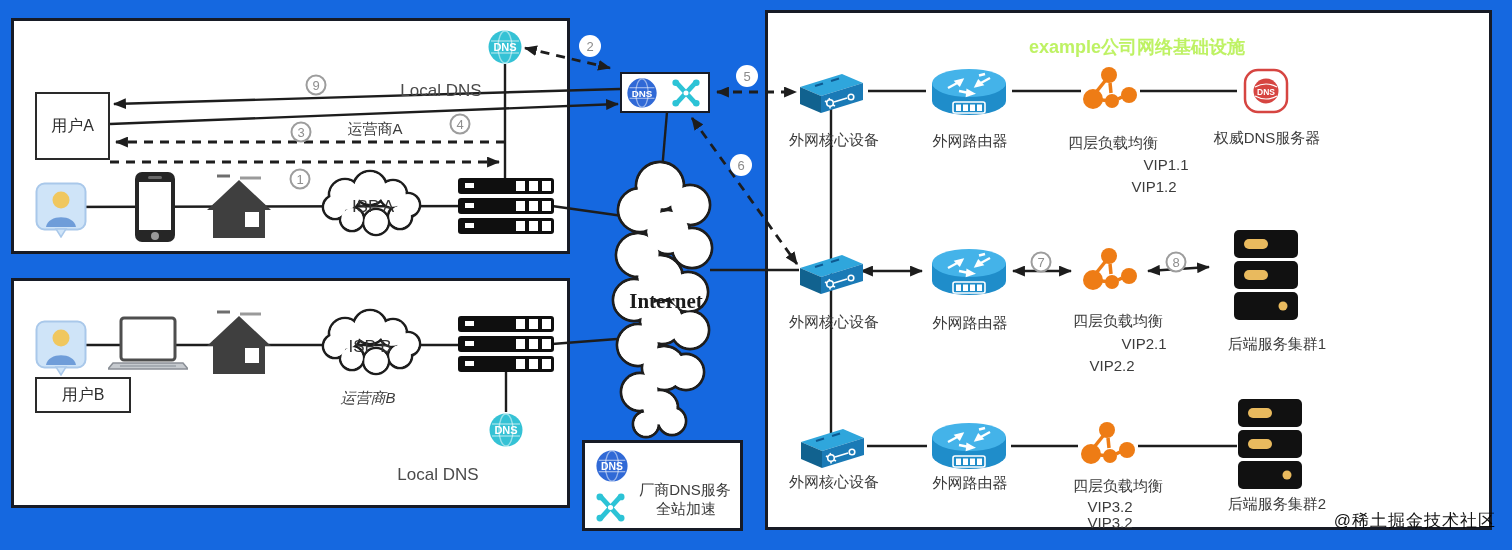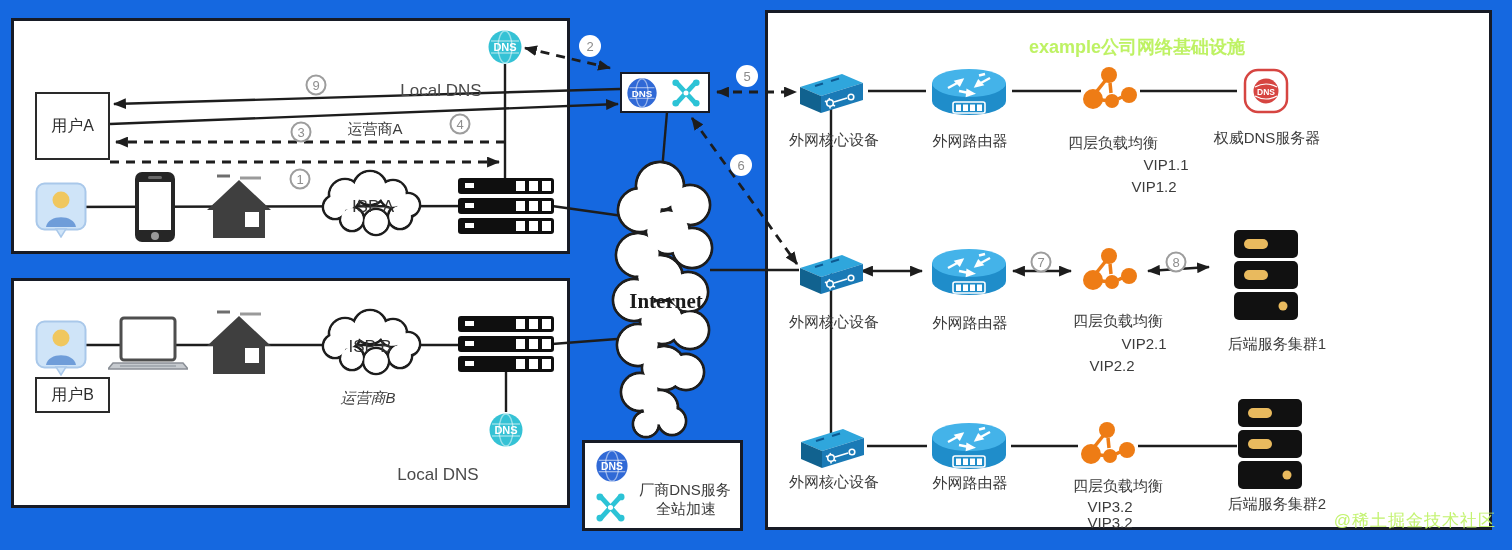--- a/index.html
+++ b/index.html
@@ -16,21 +16,21 @@
   .lbl.isp{font-size:17px;color:#333;}
   .icon{position:absolute;}
   svg{display:block;}
   #linelayer{position:absolute;left:0;top:0;z-index:3;}
   .panel{z-index:1;}
   .icon,.lbl,.smallbox{z-index:4;}
   .stepc{position:absolute;z-index:5;width:21px;height:21px;border-radius:50%;background:#fff;
          border:2px solid #9d9d9d;color:#8f8f8f;font-size:13px;display:flex;align-items:center;
          justify-content:center;transform:translate(-50%,-50%);box-sizing:border-box;}
   .stepc.plain{border:none;width:22px;height:22px;color:#8a8a8a;}
-  #watermark{position:absolute;z-index:6;right:16px;top:509px;color:#bef264;opacity:.92;
+  #watermark{position:absolute;z-index:6;right:16px;top:509px;color:#000000;opacity:.92;
              font-size:17px;letter-spacing:1px;}
 </style>
 </head>
 <body>
 
 <div id="stage">
 
   <div class="panel" style="left:11px;top:18px;width:559px;height:236px;"></div>
   <div class="panel" style="left:11px;top:278px;width:559px;height:230px;"></div>
   <div class="panel" style="left:765px;top:10px;width:727px;height:520px;"></div>
@@ -220,21 +220,21 @@
           <rect x="71" y="23" width="9" height="10"></rect>
           <rect x="84" y="23" width="9" height="10"></rect>
         <rect x="7" y="45" width="9" height="5"></rect>
           <rect x="58" y="43" width="9" height="10"></rect>
           <rect x="71" y="43" width="9" height="10"></rect>
           <rect x="84" y="43" width="9" height="10"></rect>
       </g>
     </svg>
   </div>
 
-  <div class="smallbox" style="left:35px;top:377px;width:75px;height:36px;">
+  <div class="smallbox" style="left:35px;top:377px;width:96px;height:36px;">
     <span>用户B</span>
   </div>
   <div class="icon" style="left:35px;top:320px;">
     <svg width="52" height="56" viewBox="0 0 52 56">
       <rect x="1.5" y="1.5" width="49" height="46" rx="8" fill="#cfe4f8" stroke="#a9c8ea" stroke-width="2"></rect>
       <polygon points="21,47 31,47 26,55" fill="#cfe4f8" stroke="#a9c8ea" stroke-width="1.5"></polygon>
       <circle cx="26" cy="18" r="8.5" fill="#f0c75f"></circle>
       <path d="M11,45 C13,32 39,32 41,45 Z" fill="#6f9dd9"></path>
     </svg>
   </div>

